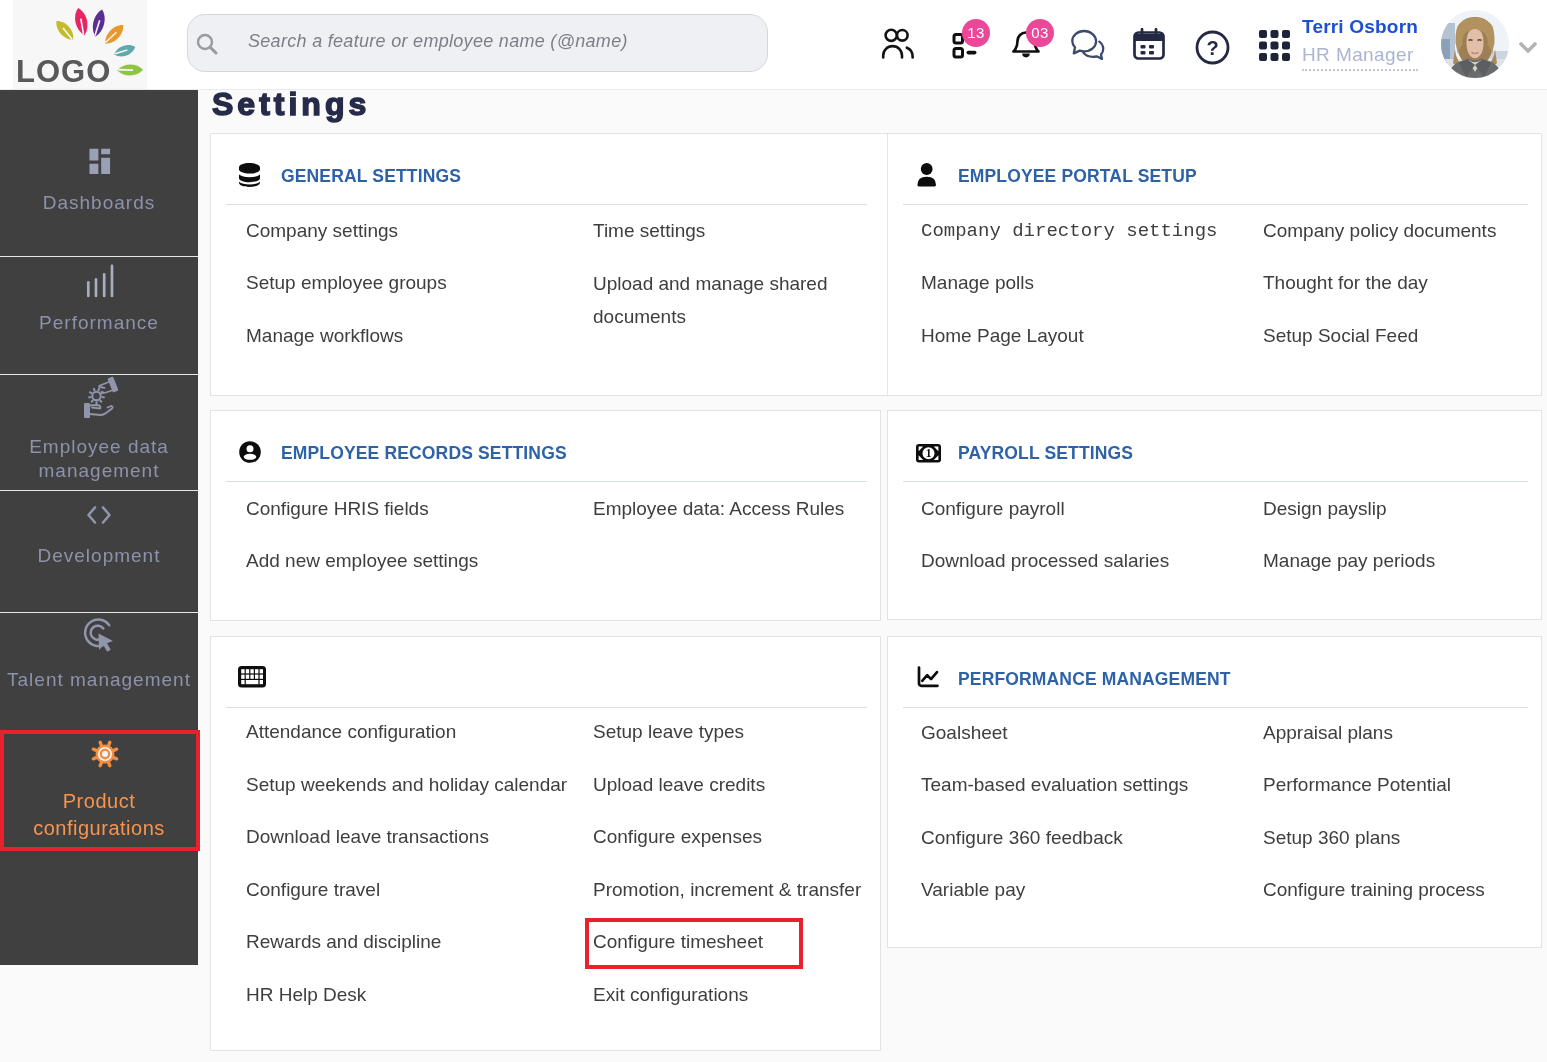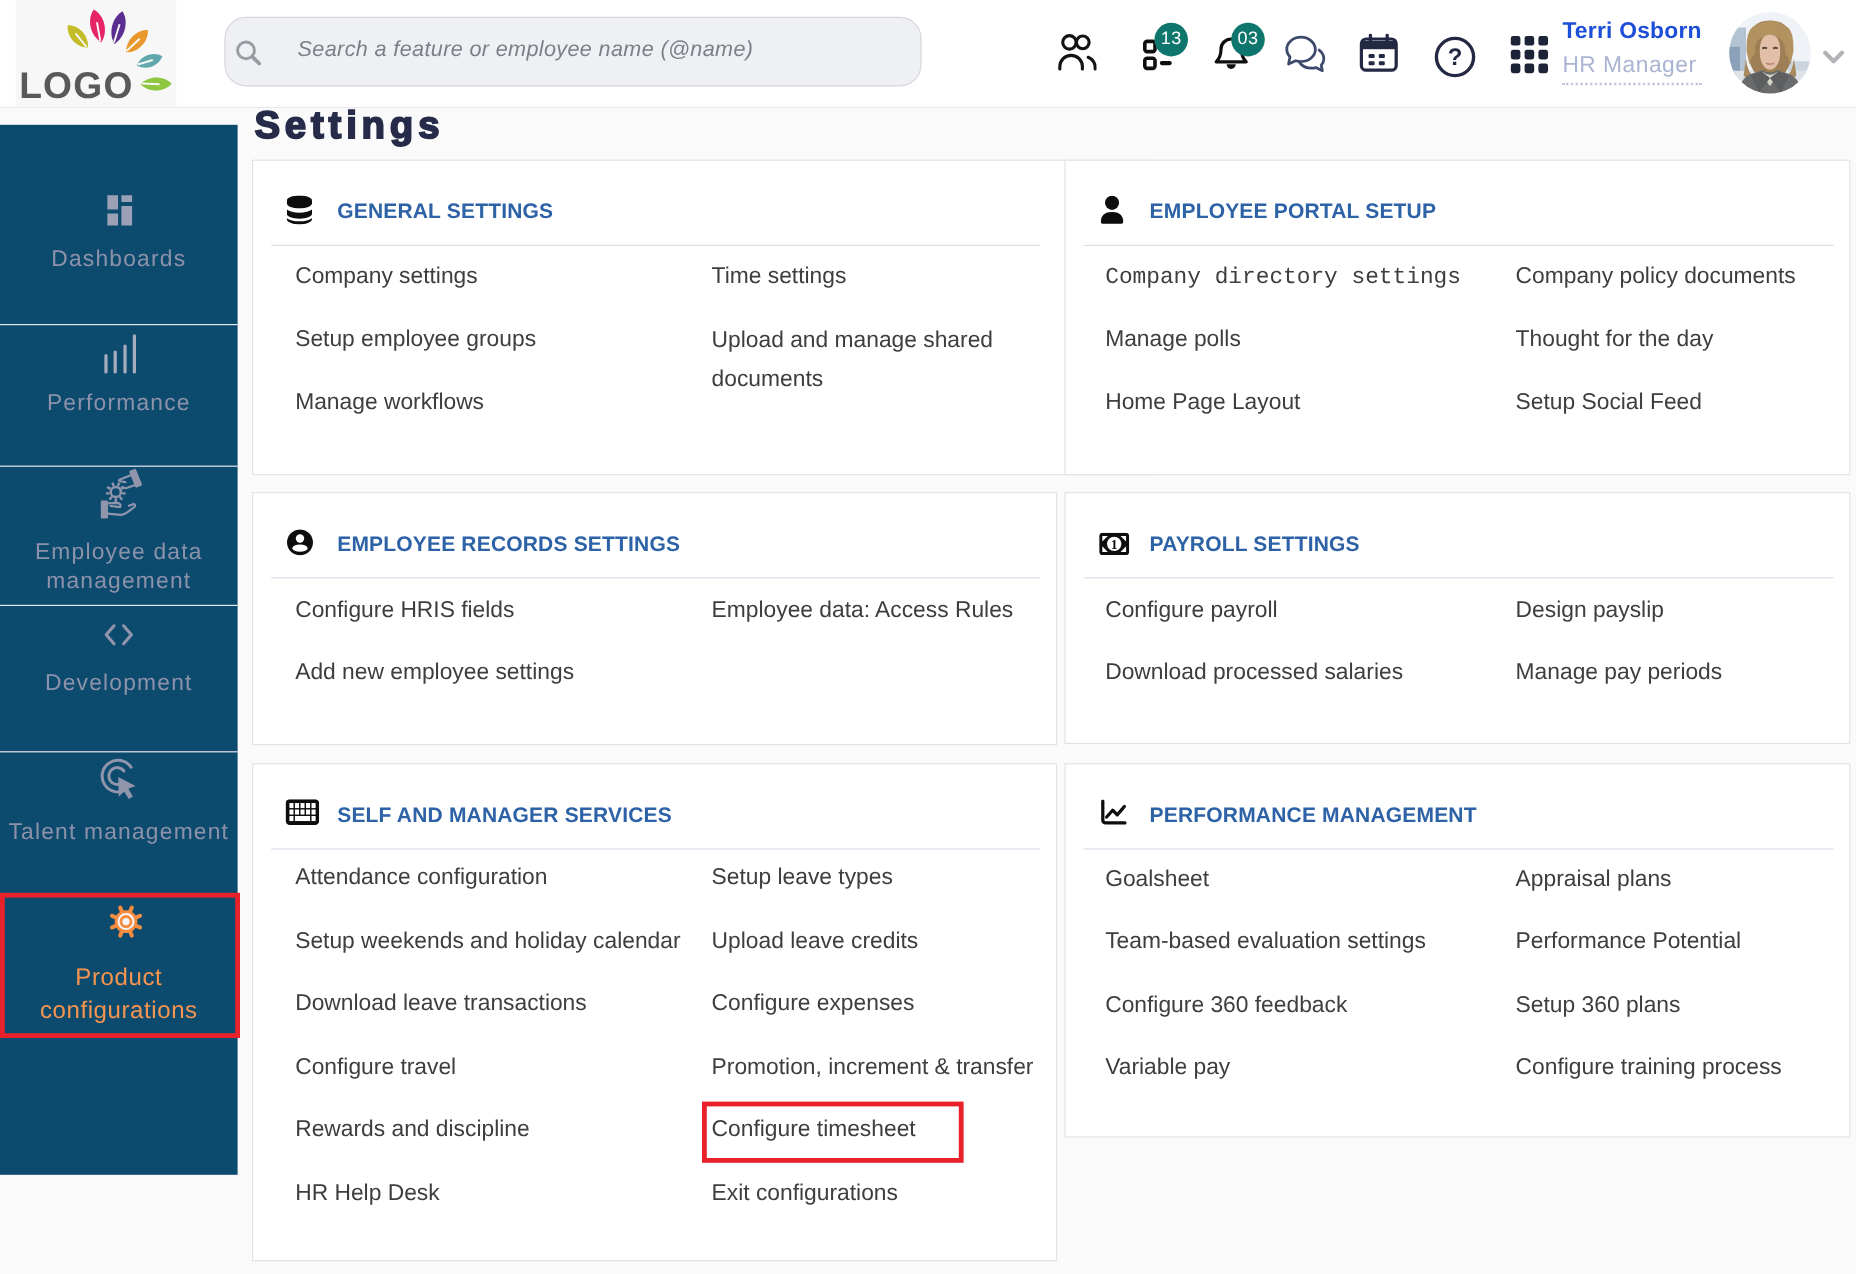--- a/index.html
+++ b/index.html
@@ -12,24 +12,24 @@
   .logobox { position:absolute; left:13px; top:0; width:134px; height:89px; background:#f7f7f8; }
   .search { position:absolute; left:187px; top:14px; width:581px; height:58px;
     background:#eef0f4; border:1px solid #d6d6dd; border-radius:18px; }
   .search span { position:absolute; left:36px; top:16px; font-size:18px; font-style:italic;
     color:#7e7e88; letter-spacing:0.3px;margin-left:24px; }
   .uname { position:absolute; left:1302px; top:16px; width:118px; font-size:19px; font-weight:bold;
     color:#1d4ed8; letter-spacing:0.2px; }
   .urole { position:absolute; left:1302px; top:44px; width:116px; font-size:19px;
     color:#abb5d3; letter-spacing:0.4px; padding-bottom:3px;
     border-bottom:2px dotted #c3c9da; }
-  .badge { position:absolute; width:28px; height:28px; border-radius:50%; background:#0f766e;
+  .badge { position:absolute; width:28px; height:28px; border-radius:50%; background:#ec4899;
     color:#fff; font-size:15px; text-align:center; line-height:28px; letter-spacing:0.3px; }
   
-  .sidebar { position:absolute; left:0; top:104px; width:198px; height:875px; background:#0c4a6e; }
+  .sidebar { position:absolute; left:0; top:90px; width:198px; height:875px; background:#404040; }
   .sdiv { position:absolute; left:0; width:198px; height:1px; background:#e7e7ee; }
   .slbl { position:absolute; left:0; width:198px; text-align:center; font-size:19px;
     color:#8d92ab; letter-spacing:1px; line-height:24px; }
   .redbox { position:absolute; left:0; top:640px; width:200px; height:121px;
     border:4px solid #e9212b; }
   .slbl.or { color:#f7954f; letter-spacing:0.5px; font-size:20px; line-height:27px; }
   
   .h1 { position:absolute; left:212px; top:86px; font-size:32px; font-weight:bold;
     color:#252b48; letter-spacing:4.0px; -webkit-text-stroke:1.5px #252b48; }
   .card { position:absolute; background:#fff; border:1px solid #e3e3e5; }
@@ -338,21 +338,20 @@
       <rect x="21.6" y="3.2" width="3.4" height="4.2" fill="#fff"></rect>
       <rect x="3.2" y="8.6" width="3.4" height="4.2" fill="#fff"></rect>
       <rect x="7.8" y="8.6" width="3.4" height="4.2" fill="#fff"></rect>
       <rect x="12.4" y="8.6" width="3.4" height="4.2" fill="#fff"></rect>
       <rect x="17.0" y="8.6" width="3.4" height="4.2" fill="#fff"></rect>
       <rect x="21.6" y="8.6" width="3.4" height="4.2" fill="#fff"></rect>
       <rect x="3.2" y="14" width="3.4" height="4.2" fill="#fff"></rect>
       <rect x="7.8" y="14" width="12.6" height="4.2" fill="#fff"></rect>
       <rect x="21.6" y="14" width="3.4" height="4.2" fill="#fff"></rect>
   </svg>
-  <div class="chead">SELF AND MANAGER SERVICES</div>
   <div class="cdiv" style="width:641px;"></div>
   <div class="it" style="left:35px; top:83px;">Attendance configuration</div>
   <div class="it" style="left:35px; top:136px;">Setup weekends and holiday calendar</div>
   <div class="it" style="left:35px; top:188px;">Download leave transactions</div>
   <div class="it" style="left:35px; top:241px;">Configure travel</div>
   <div class="it" style="left:35px; top:293px;">Rewards and discipline</div>
   <div class="it" style="left:35px; top:346px;">HR Help Desk</div>
   <div class="it" style="left:382px; top:83px;">Setup leave types</div>
   <div class="it" style="left:382px; top:136px;">Upload leave credits</div>
   <div class="it" style="left:382px; top:188px;">Configure expenses</div>

